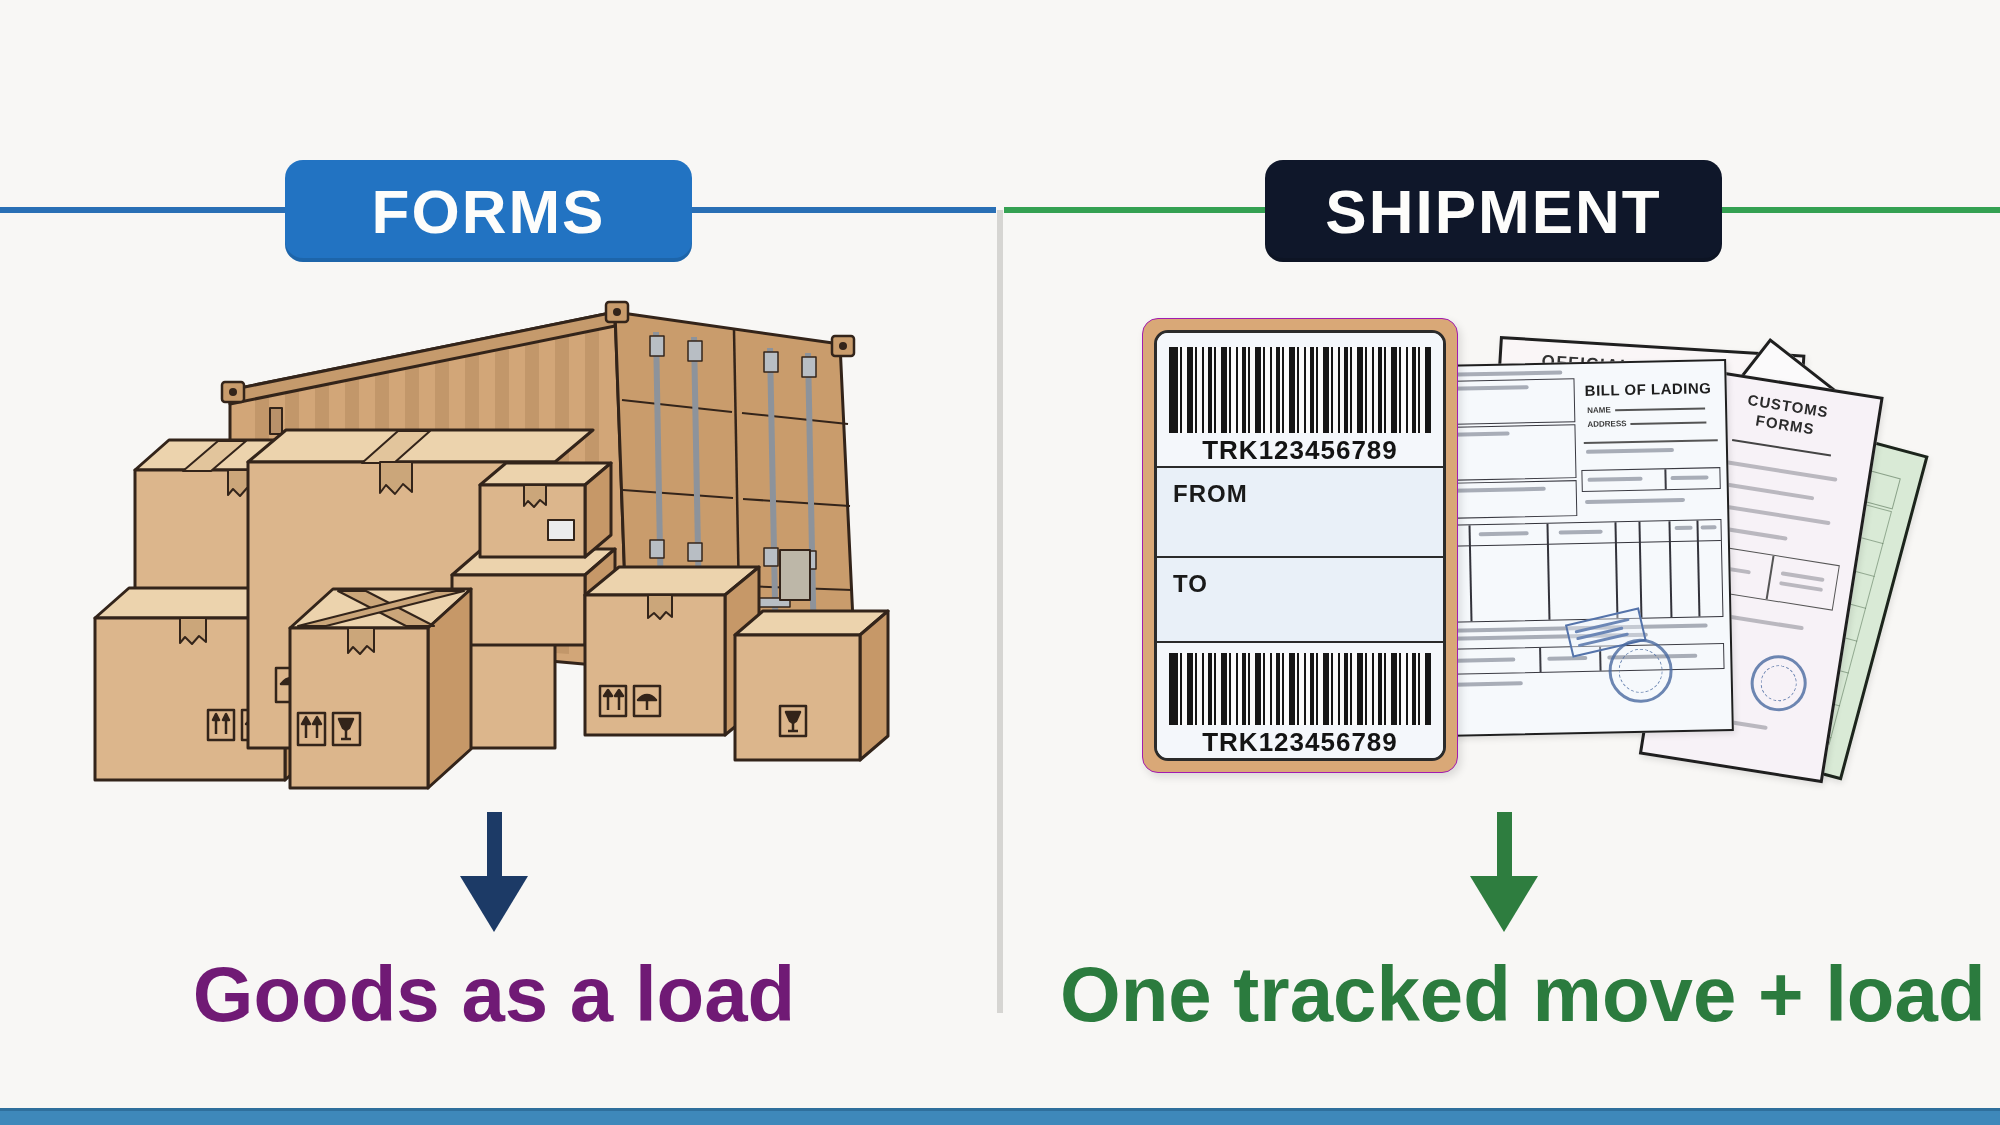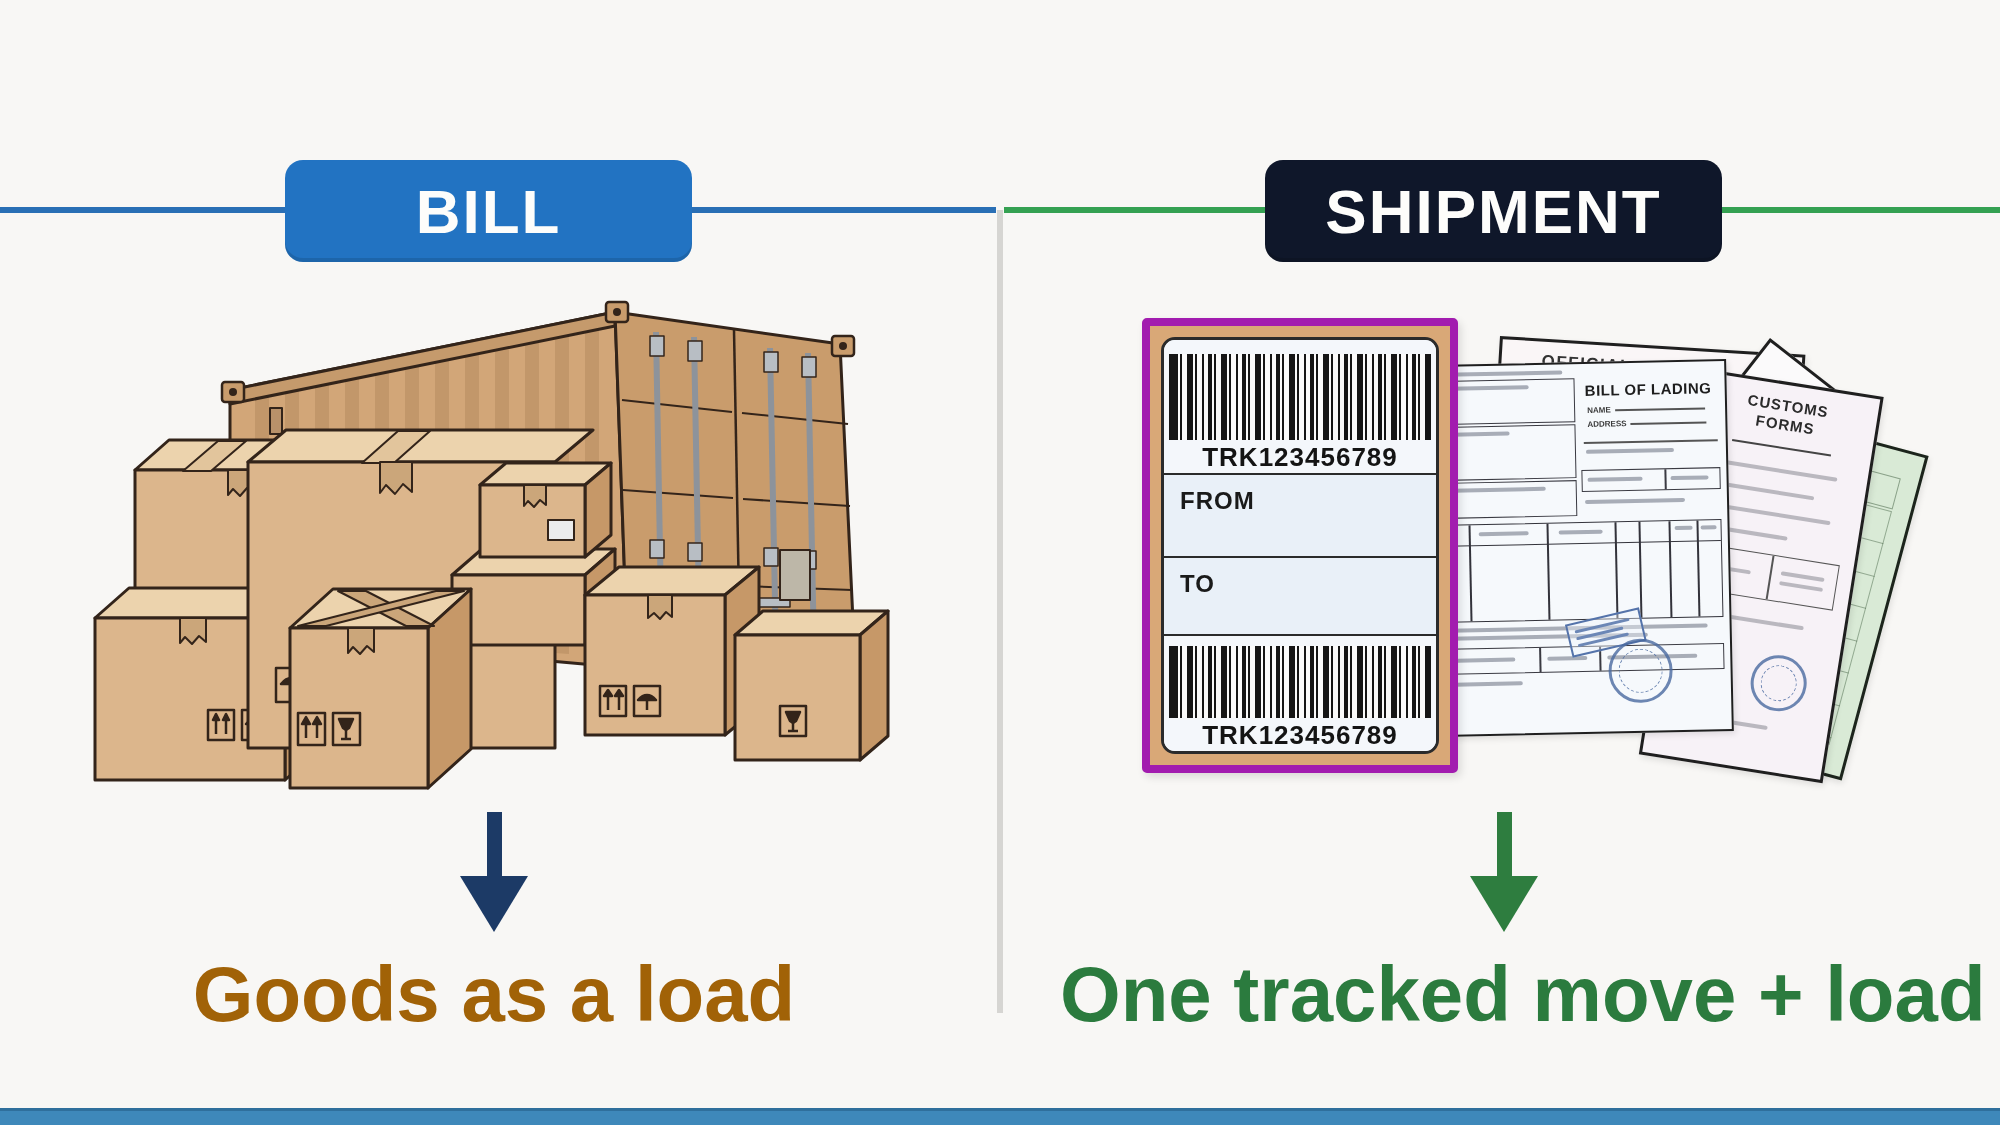--- a/index.html
+++ b/index.html
@@ -15,21 +15,21 @@
   .badge{top:160px;height:102px;border-radius:18px;display:flex;align-items:center;justify-content:center;
          color:#fdfdfb;font-weight:bold;font-size:62px;letter-spacing:2px;z-index:5;}
   .badge.cargo{left:285px;width:407px;background:#2273c2;box-shadow:inset 0 -4px 0 rgba(0,0,0,.12);}
   .badge.shipment{left:1265px;width:457px;background:#0f172a;box-shadow:inset 0 -4px 0 rgba(0,0,0,.12);}
 
   
   .bottombar{left:0;top:1108px;width:2000px;height:17px;background:#3e88ba;border-top:3px solid #2f6f9c;}
 
   
   .caption{top:952px;font-weight:bold;font-size:78px;line-height:1.1;text-align:center;white-space:nowrap;}
-  .caption.navy{left:94px;width:800px;color:#a16207;}
+  .caption.navy{left:94px;width:800px;color:#701a75;}
   .caption.green{left:1060px;width:880px;color:#2b7b3e;}
   .arrow-svg{top:812px;width:80px;height:126px;}
 
   
   .sheet{border:3px solid #1f1f1f;box-shadow:2px 3px 6px rgba(0,0,0,.10);}
   .sheet-official{left:1500px;top:336px;width:300px;height:380px;background:#faf6f7;transform:rotate(3.5deg);transform-origin:top left;z-index:1;}
   .sheet-official .title{margin:10px 0 0 40px;font-size:17px;font-weight:bold;letter-spacing:1.5px;color:#333;white-space:nowrap;}
   .sheet-green{left:1720px;top:400px;width:210px;height:330px;background:#d9ead6;transform:rotate(15deg);transform-origin:top left;z-index:2;border-color:#1c241c;}
   .gr-grid{left:20px;top:60px;width:170px;height:240px;border:1.5px solid rgba(60,90,60,.45);
            background:repeating-linear-gradient(180deg,transparent 0 32px,rgba(60,90,60,.45) 32px 33.5px);}
@@ -50,43 +50,43 @@
   .sq{height:4px;background:#8d93a0;opacity:.75;border-radius:2px;}
   .bill-table{left:8px;top:158px;width:274px;height:96px;border:1.5px solid #33333b;}
   .bill-table .hrow{position:absolute;left:0;top:0;width:100%;height:20px;border-bottom:1.5px solid #33333b;}
   .bill-table .col{position:absolute;top:0;width:1.5px;height:100%;background:#33333b;}
   .stamp-rect{left:128px;top:252px;width:72px;height:30px;border:2px solid #5473aa;transform:rotate(-12deg);z-index:2;background:rgba(240,245,252,.4);}
   .stamp-rect .ln{position:absolute;left:6px;height:3px;background:#6c87b6;border-radius:2px;}
   .stamp-round{border-radius:50%;border:3px solid #4a6aa0;opacity:.8;z-index:2;}
   .stamp-inner{position:absolute;left:7px;top:7px;right:7px;bottom:7px;border-radius:50%;border:1.5px dashed #4a6aa0;}
 
   
-  .ship-label{left:1142px;top:318px;width:316px;height:455px;background:#d9a877;border:8px solid #a21caf;
-              border-radius:5px;padding:11px;box-sizing:border-box;z-index:6;box-shadow:3px 4px 8px rgba(0,0,0,.12);}
+  .ship-label{left:1142px;top:318px;width:316px;height:455px;background:#d9a877;border:1px solid #a21caf;
+              border-radius:16px;padding:11px;box-sizing:border-box;z-index:6;box-shadow:3px 4px 8px rgba(0,0,0,.12);}
   .label-inner{width:100%;height:100%;background:#e9f0f8;border:3px solid #2b2b2b;border-radius:14px;box-sizing:border-box;
                display:flex;flex-direction:column;overflow:hidden;}
   .lsec{position:relative;}
   .lsec.bc{background:#f4f7fb;display:flex;flex-direction:column;align-items:center;justify-content:flex-start;}
   .lsec + .lsec{border-top:2.5px solid #2b2b2b;}
   .barcode{width:252px;height:86px;background:repeating-linear-gradient(90deg,#161616 0 4px,#fbfbfb 4px 6px,#161616 6px 8px,#fbfbfb 8px 13px,#161616 13px 19px,#fbfbfb 19px 21px,#161616 21px 23px,#fbfbfb 23px 28px,#161616 28px 30px,#fbfbfb 30px 34px);
            border-left:5px solid #161616;border-right:5px solid #161616;}
   .tracknum{font-size:26px;font-weight:bold;color:#141414;letter-spacing:1px;margin-top:2px;}
   .fromto{font-size:24px;font-weight:bold;color:#1a1a1a;margin:12px 0 0 16px;letter-spacing:1px;}
 </style>
 </head>
 <body>
 
 <div id="stage">
 
   <div class="abs hline blue"></div>
   <div class="abs hline green"></div>
   <div class="abs vdivider"></div>
 
   <div class="abs badge cargo">
-    <span>BILL</span>
+    <span>FORMS</span>
   </div>
   <div class="abs badge shipment">
     <span>SHIPMENT</span>
   </div>
 
   <svg class="abs" style="left:80px;top:240px;" width="820" height="620" viewBox="0 0 820 620">
     <g stroke="#33241a" stroke-width="3" stroke-linejoin="round">
 
       <g>
         <polygon points="150,150 535,72 548,428 150,392" fill="#d2a678"></polygon>

